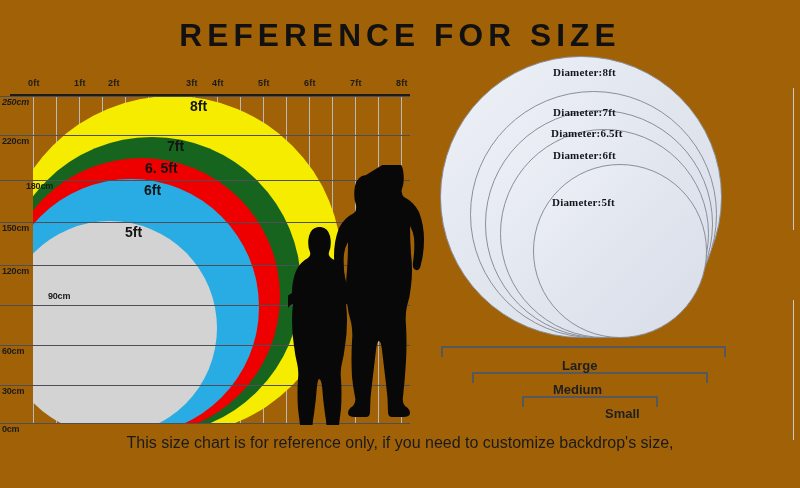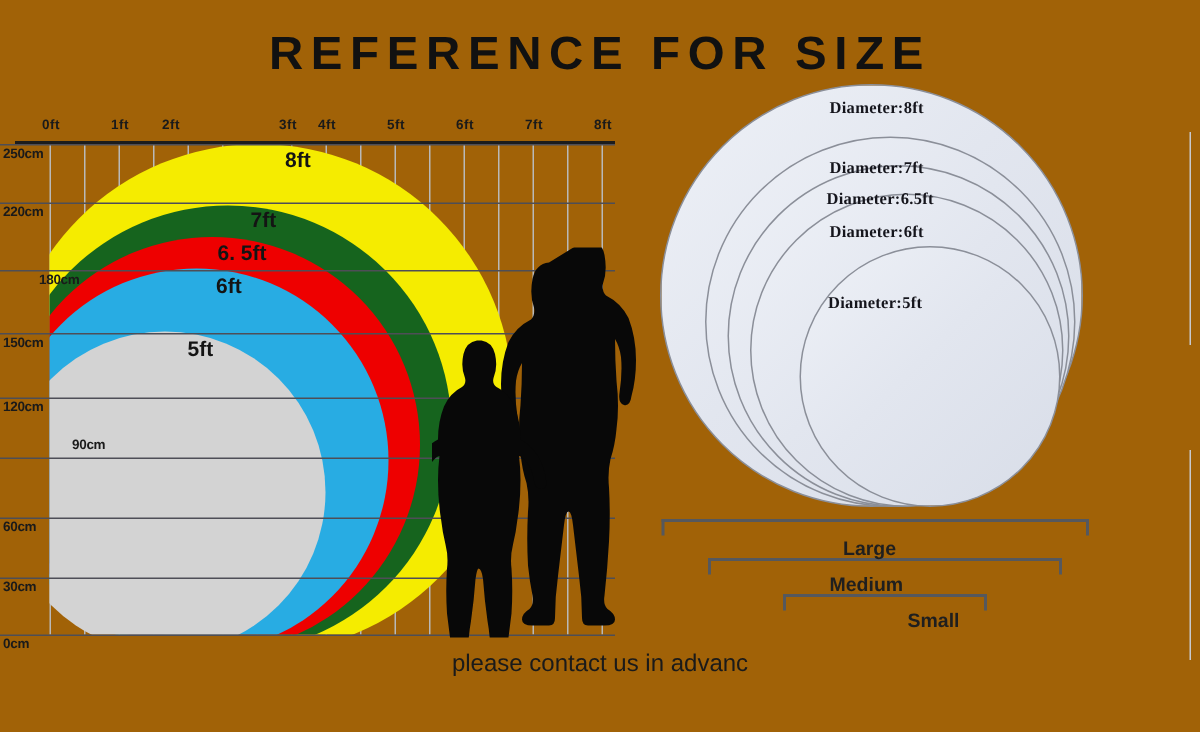--- a/index.html
+++ b/index.html
@@ -104,21 +104,21 @@
     <div class="xlab" style="left:28px;">0ft</div>
     <div class="xlab" style="left:74px;">1ft</div>
     <div class="xlab" style="left:108px;">2ft</div>
     <div class="xlab" style="left:166px;margin-left:20px;">3ft</div>
     <div class="xlab" style="left:212px;">4ft</div>
     <div class="xlab" style="left:258px;">5ft</div>
     <div class="xlab" style="left:304px;">6ft</div>
     <div class="xlab" style="left:350px;">7ft</div>
     <div class="xlab" style="left:396px;">8ft</div>
 
-    <div class="ylab" style="top:25px;">250cm</div>
+    <div class="ylab" style="top:25px;font-style:italic;">250cm</div>
     <div class="ylab" style="top:64px;">220cm</div>
     <div class="ylab" style="top:109px;margin-left:24px;">180cm</div>
     <div class="ylab" style="top:151px;">150cm</div>
     <div class="ylab" style="top:194px;">120cm</div>
     <div class="ylab" style="top:219px;margin-left:46px;">90cm</div>
     <div class="ylab" style="top:274px;">60cm</div>
     <div class="ylab" style="top:314px;">30cm</div>
     <div class="ylab" style="top:352px;">0cm</div>
 
     <div class="ringlab" style="left:190px;top:26px;">8ft</div>
@@ -175,16 +175,16 @@
   <div class="brk up" style="left:522px;top:396px;width:136px;"></div>
 
   <div class="brklab" style="left:562px;top:358px;">Large</div>
   <div class="brklab" style="left:553px;top:382px;">Medium</div>
   <div class="brklab" style="left:565px;top:406px;margin-left:40px;">Small</div>
 
   <div class="edge" style="left:793px;top:88px;height:142px;"></div>
   <div class="edge" style="left:793px;top:300px;height:140px;"></div>
 
   <div class="caption">
-    <div>please contact us in advanc</div>
+    <div>This size chart is for reference only, if you need to customize backdrop's size,</div>
   </div>
 
 </div>
 
 </body></html>

